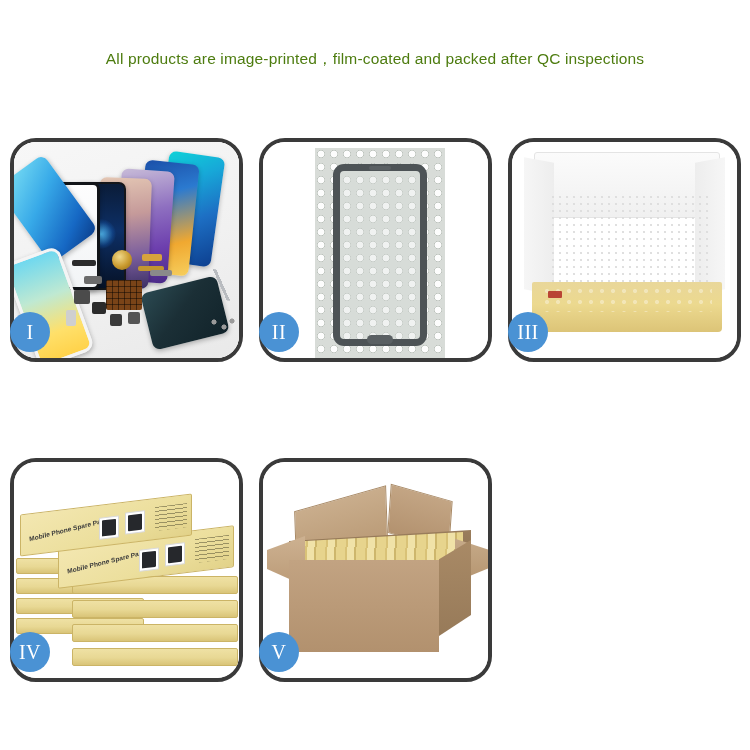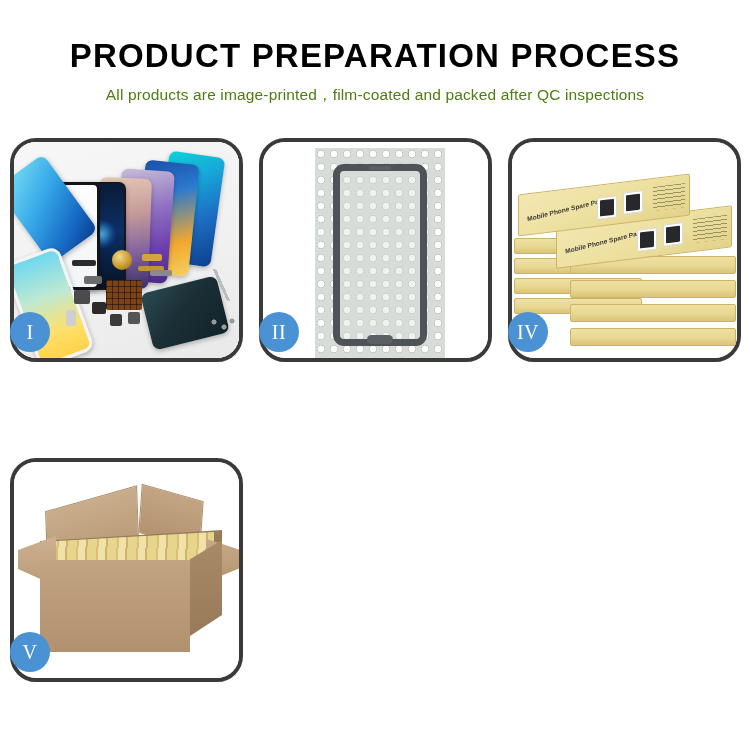--- a/index.html
+++ b/index.html
@@ -347,21 +347,20 @@
   .s-tab {
     position:absolute; background: rgba(120,95,66,.45); border-radius:1px;
   }
 </style>
 </head>
 <body>
 
 <div class="page">
 
   <div class="header">
-    <div class="title">PRODUCT PREPARATION PROCESS</div>
     <div class="subtitle">All products are image-printed，film-coated and packed after QC inspections</div>
   </div>
 
   <div class="grid">
 
     <div class="panel">
       <div class="panel-clip">
         <div class="p1-bg"></div>
         <div class="ph ph-f5"></div>
         <div class="ph ph-f4"></div>
@@ -394,20 +393,32 @@
       <div class="panel-clip">
         <div class="p2-sheet">
           <div class="p2-screen">
             <div class="p2-ear"></div>
           </div>
         </div>
       </div>
       <div class="badge">II</div>
     </div>
 
+    <div class="panel">
+      <div class="panel-clip">
+        <div class="p3-lidback"></div>
+        <div class="p3-flapL"></div>
+        <div class="p3-flapR"></div>
+        <div class="p3-foam"></div>
+        <div class="p3-tray">
+          <div class="p3-trayin"></div>
+        </div>
+      </div>
+      <div class="badge">III</div>
+    </div>
 
     <div class="panel">
       <div class="panel-clip">
         <div class="stack">
 
           <div class="sbox" style="left:2px;  top:156px; width:128px; height:16px;"></div>
           <div class="sbox" style="left:2px;  top:136px; width:128px; height:16px;"></div>
           <div class="sbox" style="left:2px;  top:116px; width:128px; height:16px;"></div>
           <div class="sbox" style="left:2px;  top:96px;  width:128px; height:16px;"></div>
 

